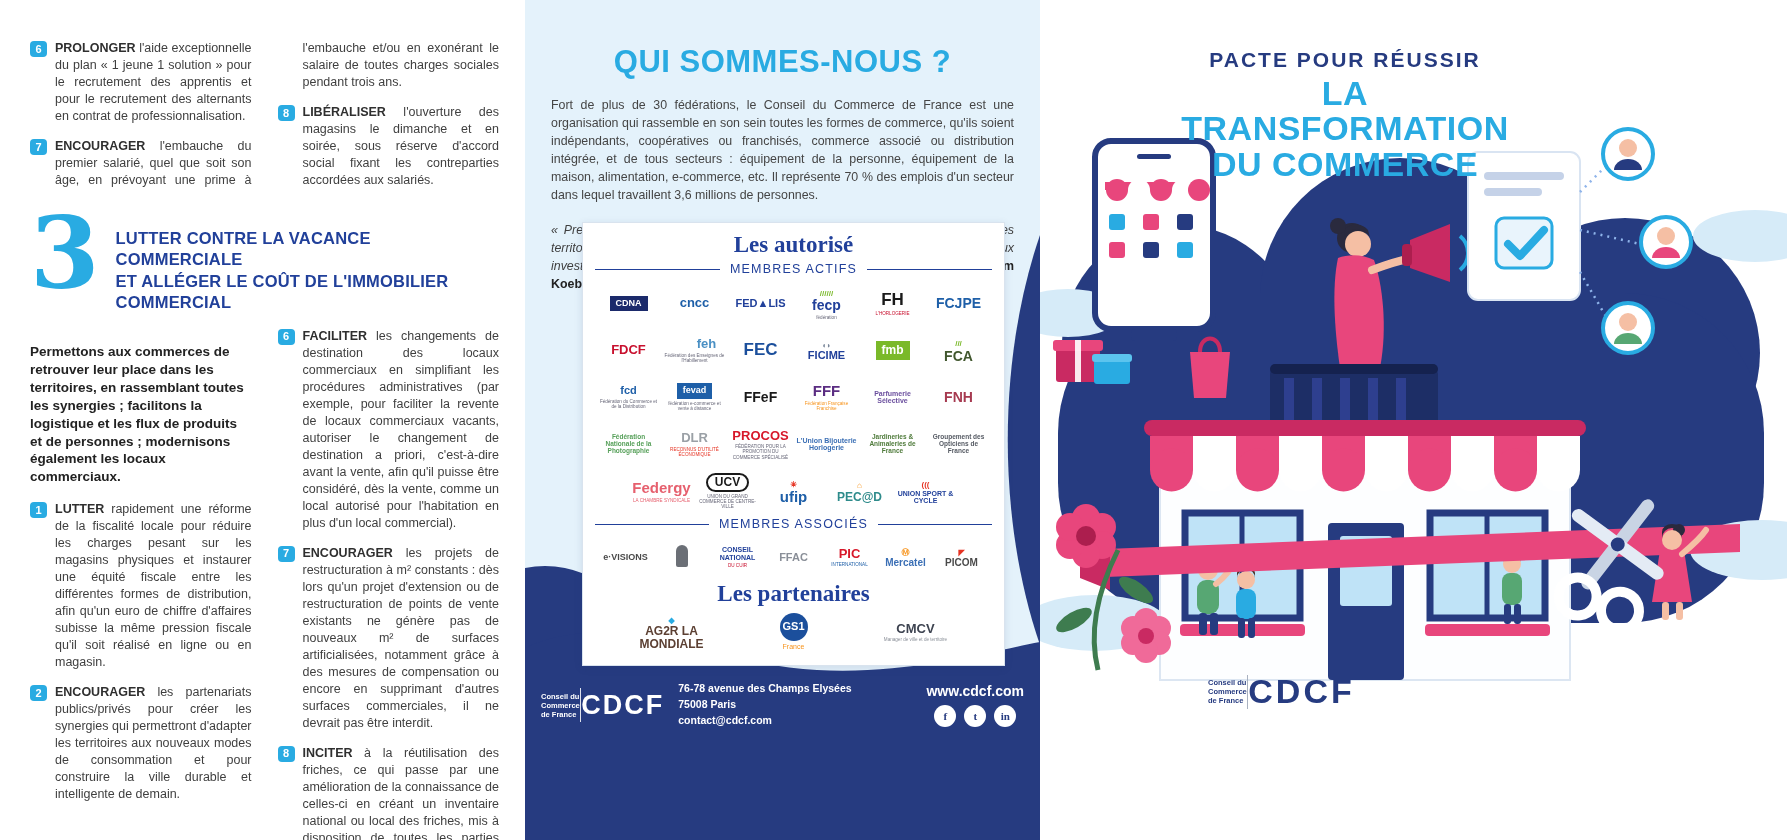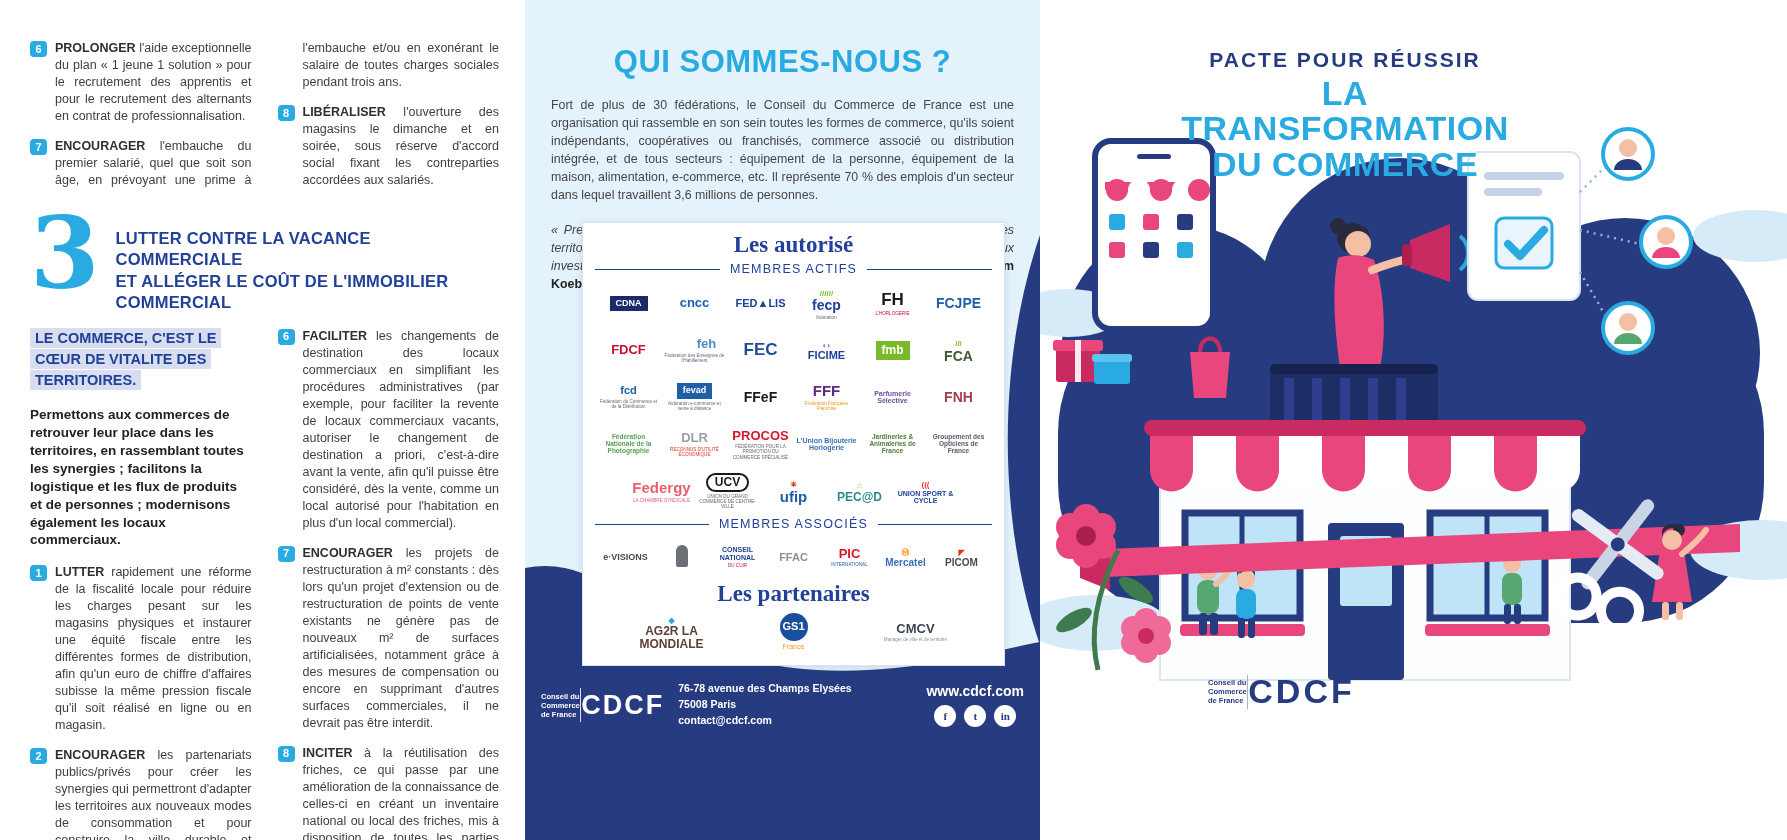--- a/index.html
+++ b/index.html
@@ -86,21 +86,20 @@
     <div class="sec3">
       <div class="sec3-num">3</div>
       <div class="sec3-title">
         <div>LUTTER CONTRE LA VACANCE COMMERCIALE</div>
         <div>ET ALLÉGER LE COÛT DE L'IMMOBILIER COMMERCIAL</div>
       </div>
     </div>
 
     <div class="cols">
       <div class="col">
-        <p><span class="highlight">LE COMMERCE, C'EST LE CŒUR DE VITALITE DES TERRITOIRES.</span></p>
         <p class="intro">Permettons aux commerces de retrouver leur place dans les territoires, en rassemblant toutes les synergies ; facilitons la logistique et les flux de produits et de personnes ; modernisons également les locaux commerciaux.</p>
         <div id="items-col1">
             <div class="item"><span class="badge">1</span><b>LUTTER </b><span>rapidement une réforme de la fiscalité locale pour réduire les charges pesant sur les magasins physiques et instaurer une équité fiscale entre les différentes formes de distribution, afin qu'un euro de chiffre d'affaires subisse la même pression fiscale qu'il soit réalisé en ligne ou en magasin.</span></div>
             <div class="item"><span class="badge">2</span><b>ENCOURAGER </b><span>les partenariats publics/privés pour créer les synergies qui permettront d'adapter les territoires aux nouveaux modes de consommation et pour construire la ville durable et intelligente de demain.</span></div>
           </div>
       </div>
       <div class="col">
         <div id="items-col2">
             <div class="item"><span class="badge">6</span><b>FACILITER </b><span>les changements de destination des locaux commerciaux en simplifiant les procédures administratives (par exemple, pour faciliter la revente de locaux commerciaux vacants, autoriser le changement de destination a priori, c'est-à-dire avant la vente, afin qu'il puisse être considéré, dès la vente, comme un local autorisé pour l'habitation en plus d'un local commercial).</span></div>
             <div class="item"><span class="badge">7</span><b>ENCOURAGER </b><span>les projets de restructuration à m² constants : dès lors qu'un projet d'extension ou de restructuration de points de vente existants ne génère pas de nouveaux m² de surfaces artificialisées, notamment grâce à des mesures de compensation ou encore en supprimant d'autres surfaces commerciales, il ne devrait pas être interdit.</span></div>

